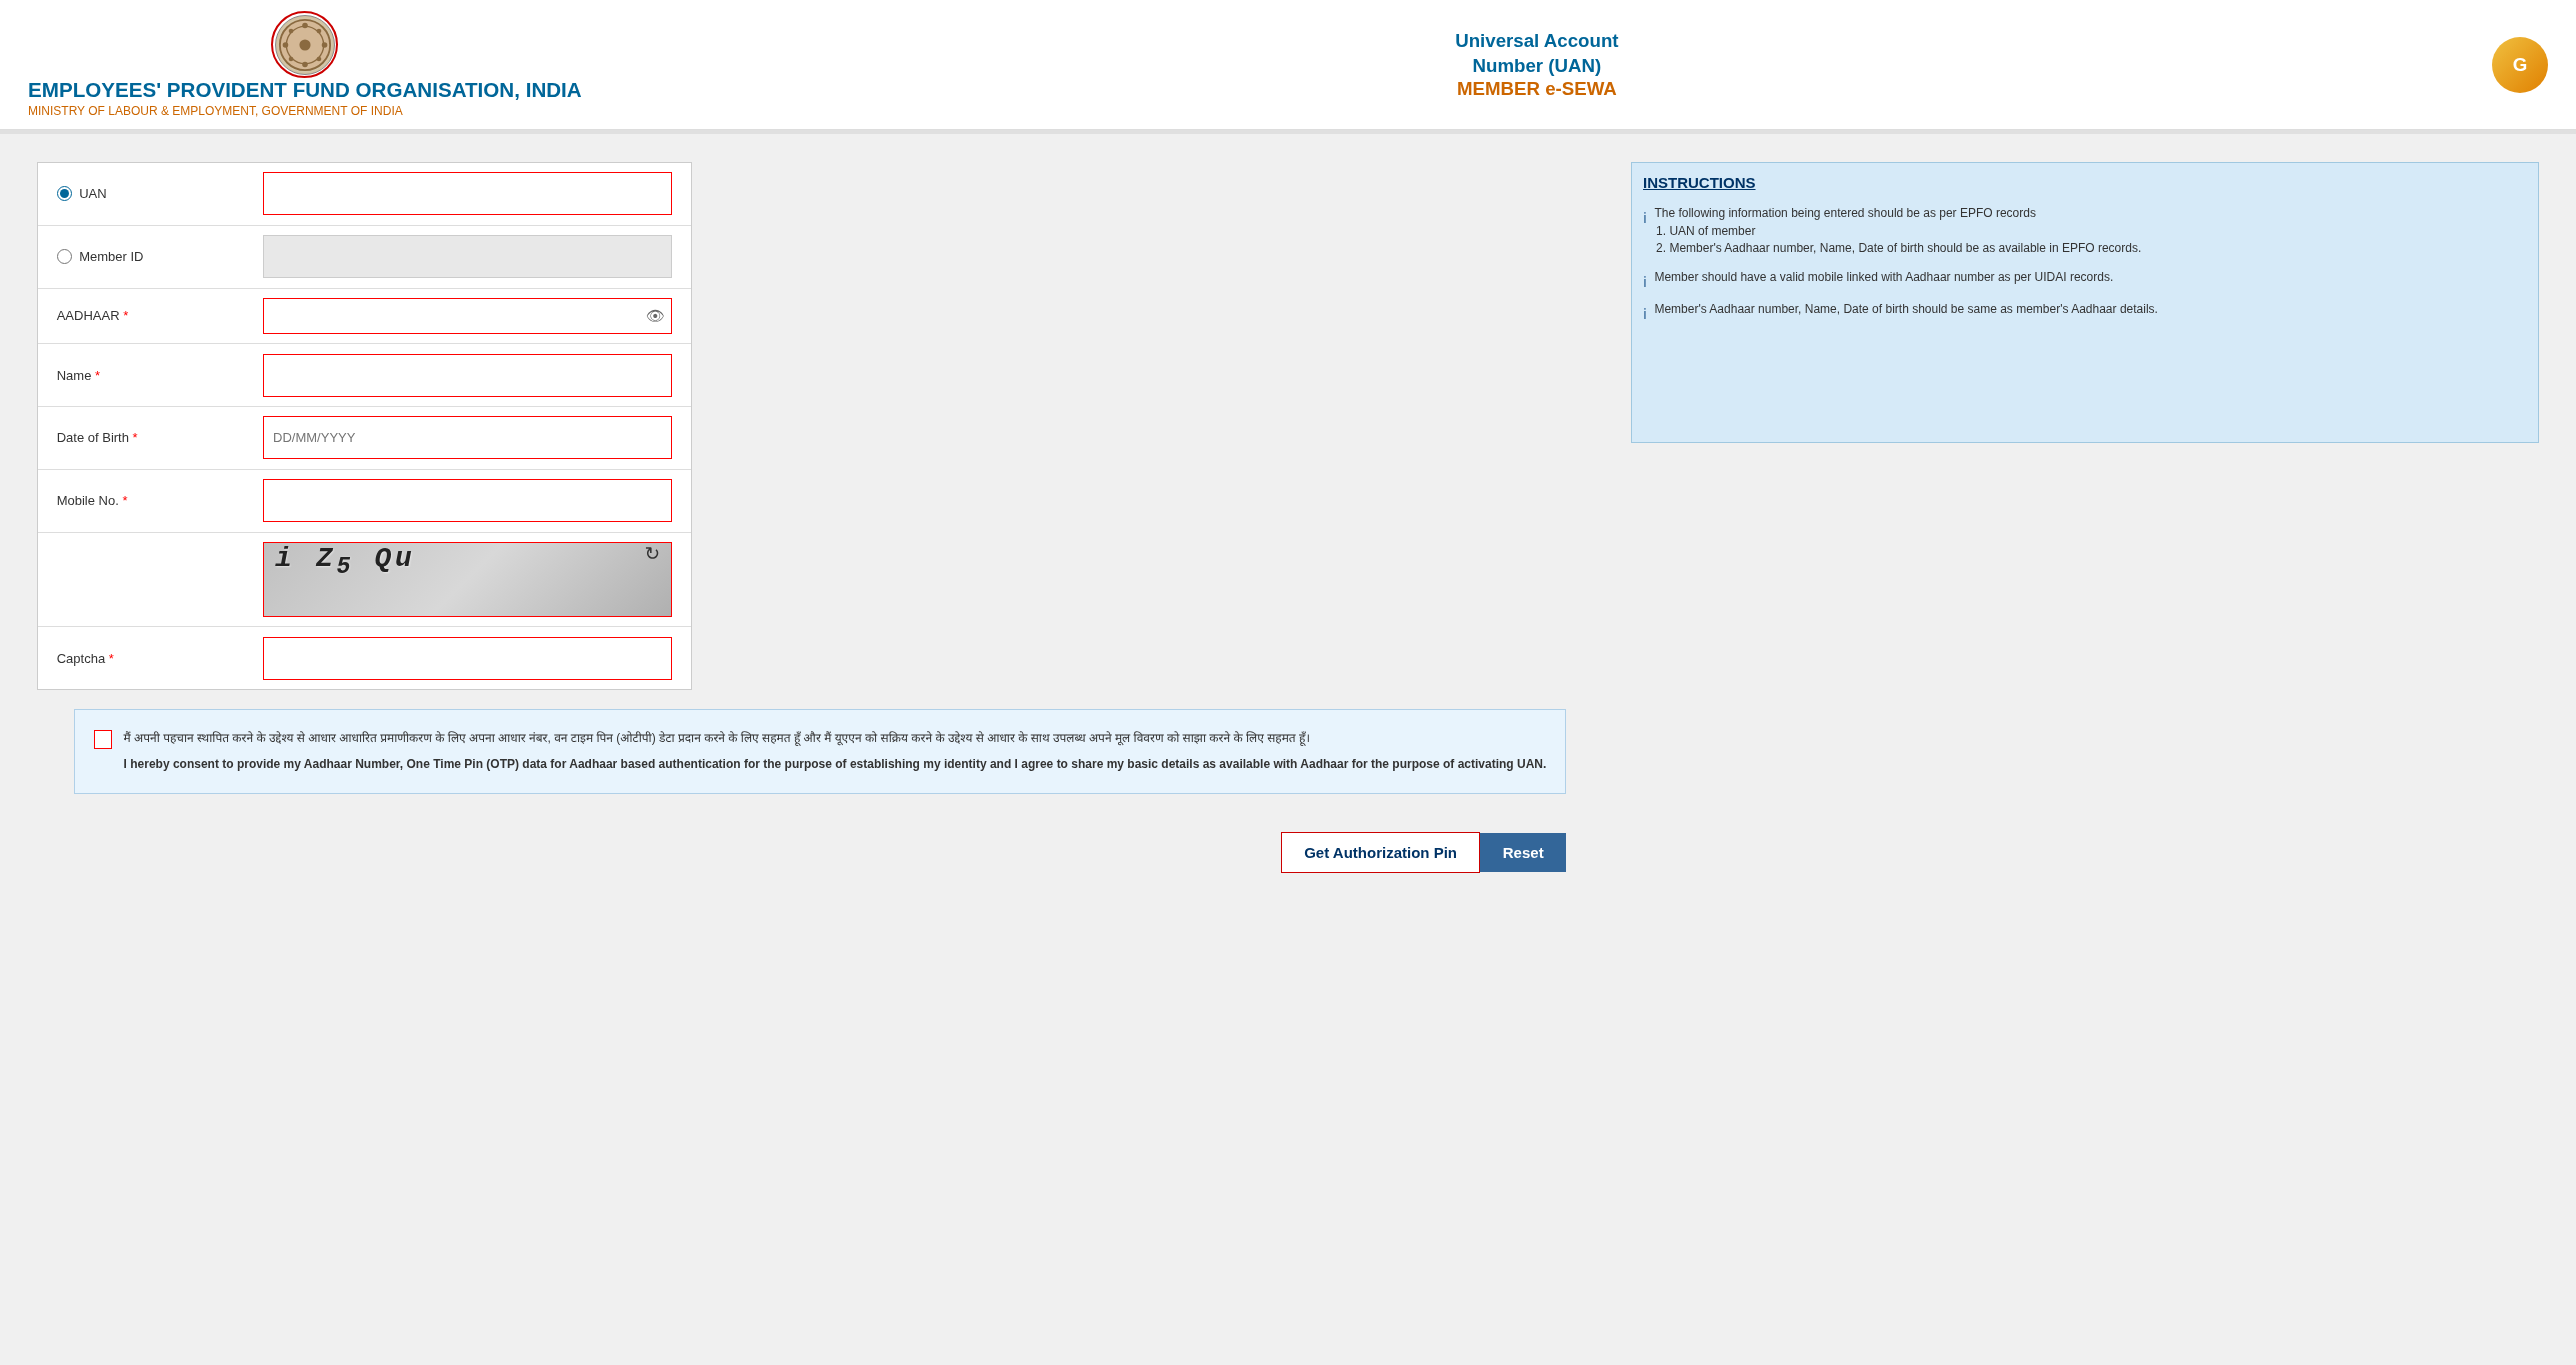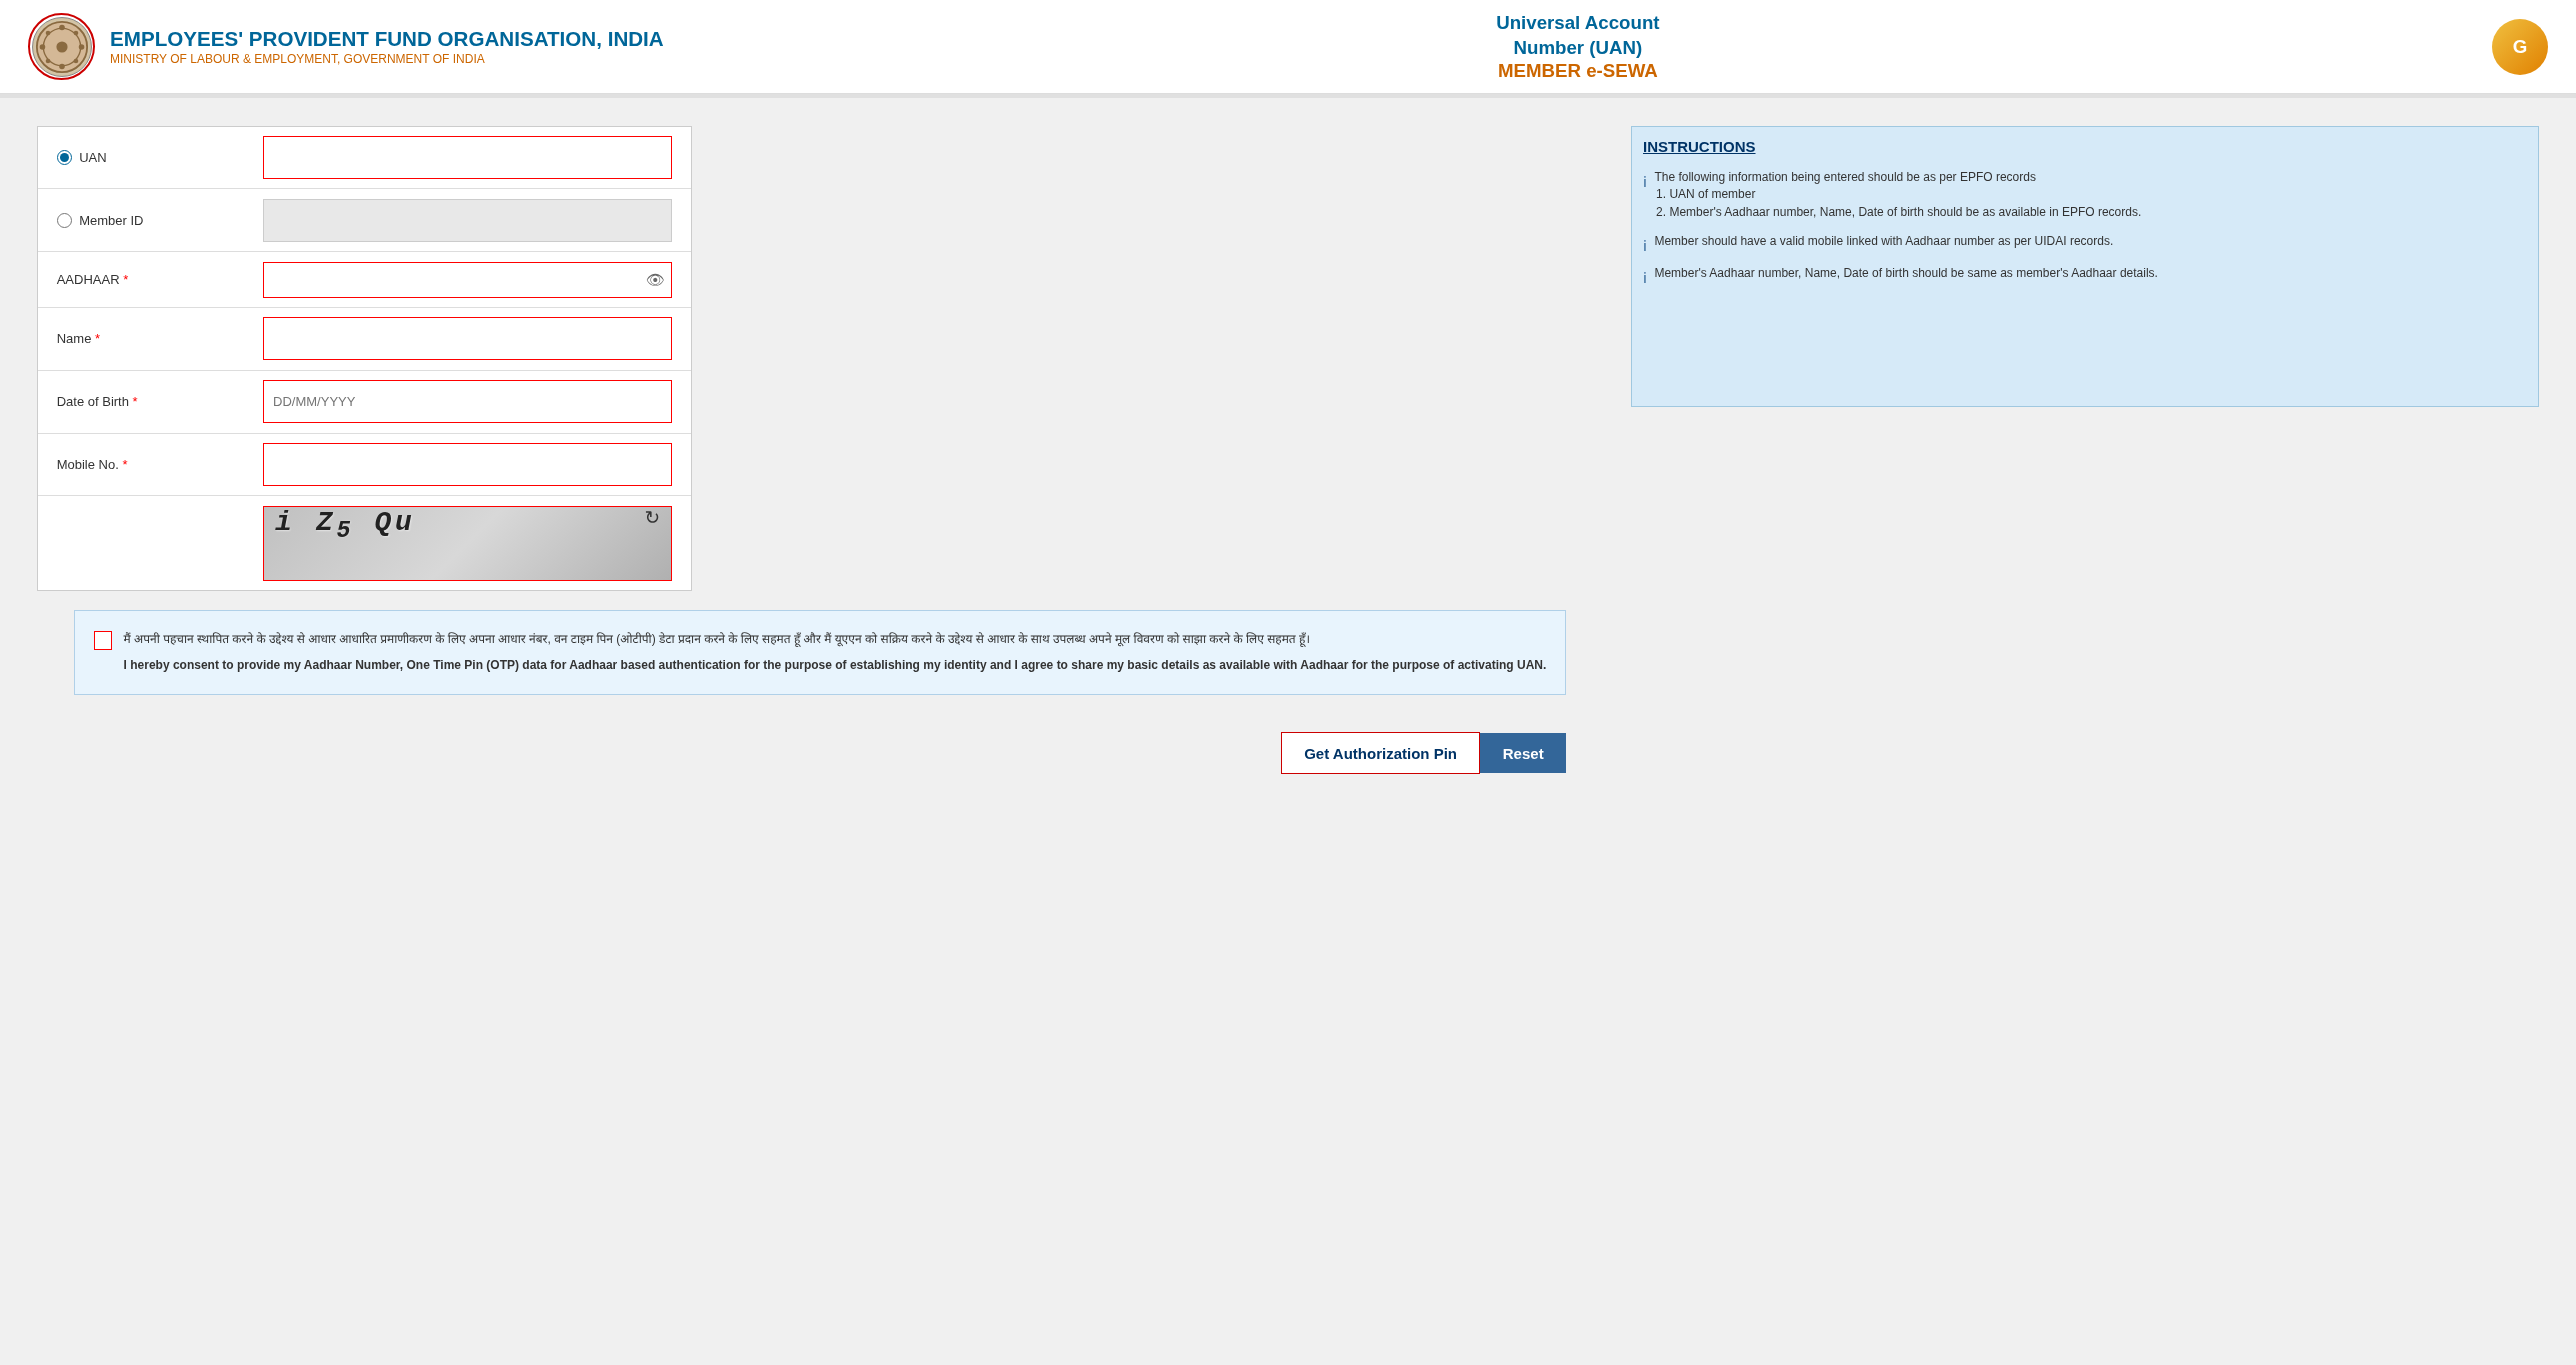--- a/index.html
+++ b/index.html
@@ -13,21 +13,21 @@
       background: white;
       display: flex;
       align-items: center;
       justify-content: space-between;
       padding: 11.2px 28px;
       border-bottom: 1.9px solid #ddd;
     }
     .header-left {
       display: flex;
       align-items: center;
-      gap: 15px;
+      flex-direction: column;
     }
     .logo-circle {
       width: 67px;
       height: 67px;
       border-radius: 50%;
       border: 2.8px solid #c00;
       display: flex;
       align-items: center;
       justify-content: center;
       background: #fff;
@@ -391,20 +391,26 @@
       </div>
 
       <div class="form-row">
         <div class="form-label"></div>
         <div class="captcha-box">
           <span class="captcha-text">i Z<sub>5</sub> Qu</span>
           <span class="captcha-refresh">↻</span>
         </div>
       </div>
 
+      <div class="form-row">
+        <div class="form-label">
+          <span>Captcha</span><span class="required"> *</span>
+        </div>
+        <input type="text" class="form-input" style="">
+      </div>
 
     </div>
 
     <div class="consent-box">
       <input type="checkbox" class="consent-checkbox" style="">
       <div class="consent-text">
         <span class="hindi">मैं अपनी पहचान स्थापित करने के उद्देश्य से आधार आधारित प्रमाणीकरण के लिए अपना आधार नंबर, वन टाइम पिन (ओटीपी) डेटा प्रदान करने के लिए सहमत हूँ और मैं यूएएन को सक्रिय करने के उद्देश्य से आधार के साथ उपलब्ध अपने मूल विवरण को साझा करने के लिए सहमत हूँ।</span>
         <span class="english">I hereby consent to provide my Aadhaar Number, One Time Pin (OTP) data for Aadhaar based authentication for the purpose of establishing my identity and I agree to share my basic details as available with Aadhaar for the purpose of activating UAN.</span>
       </div>
     </div>

